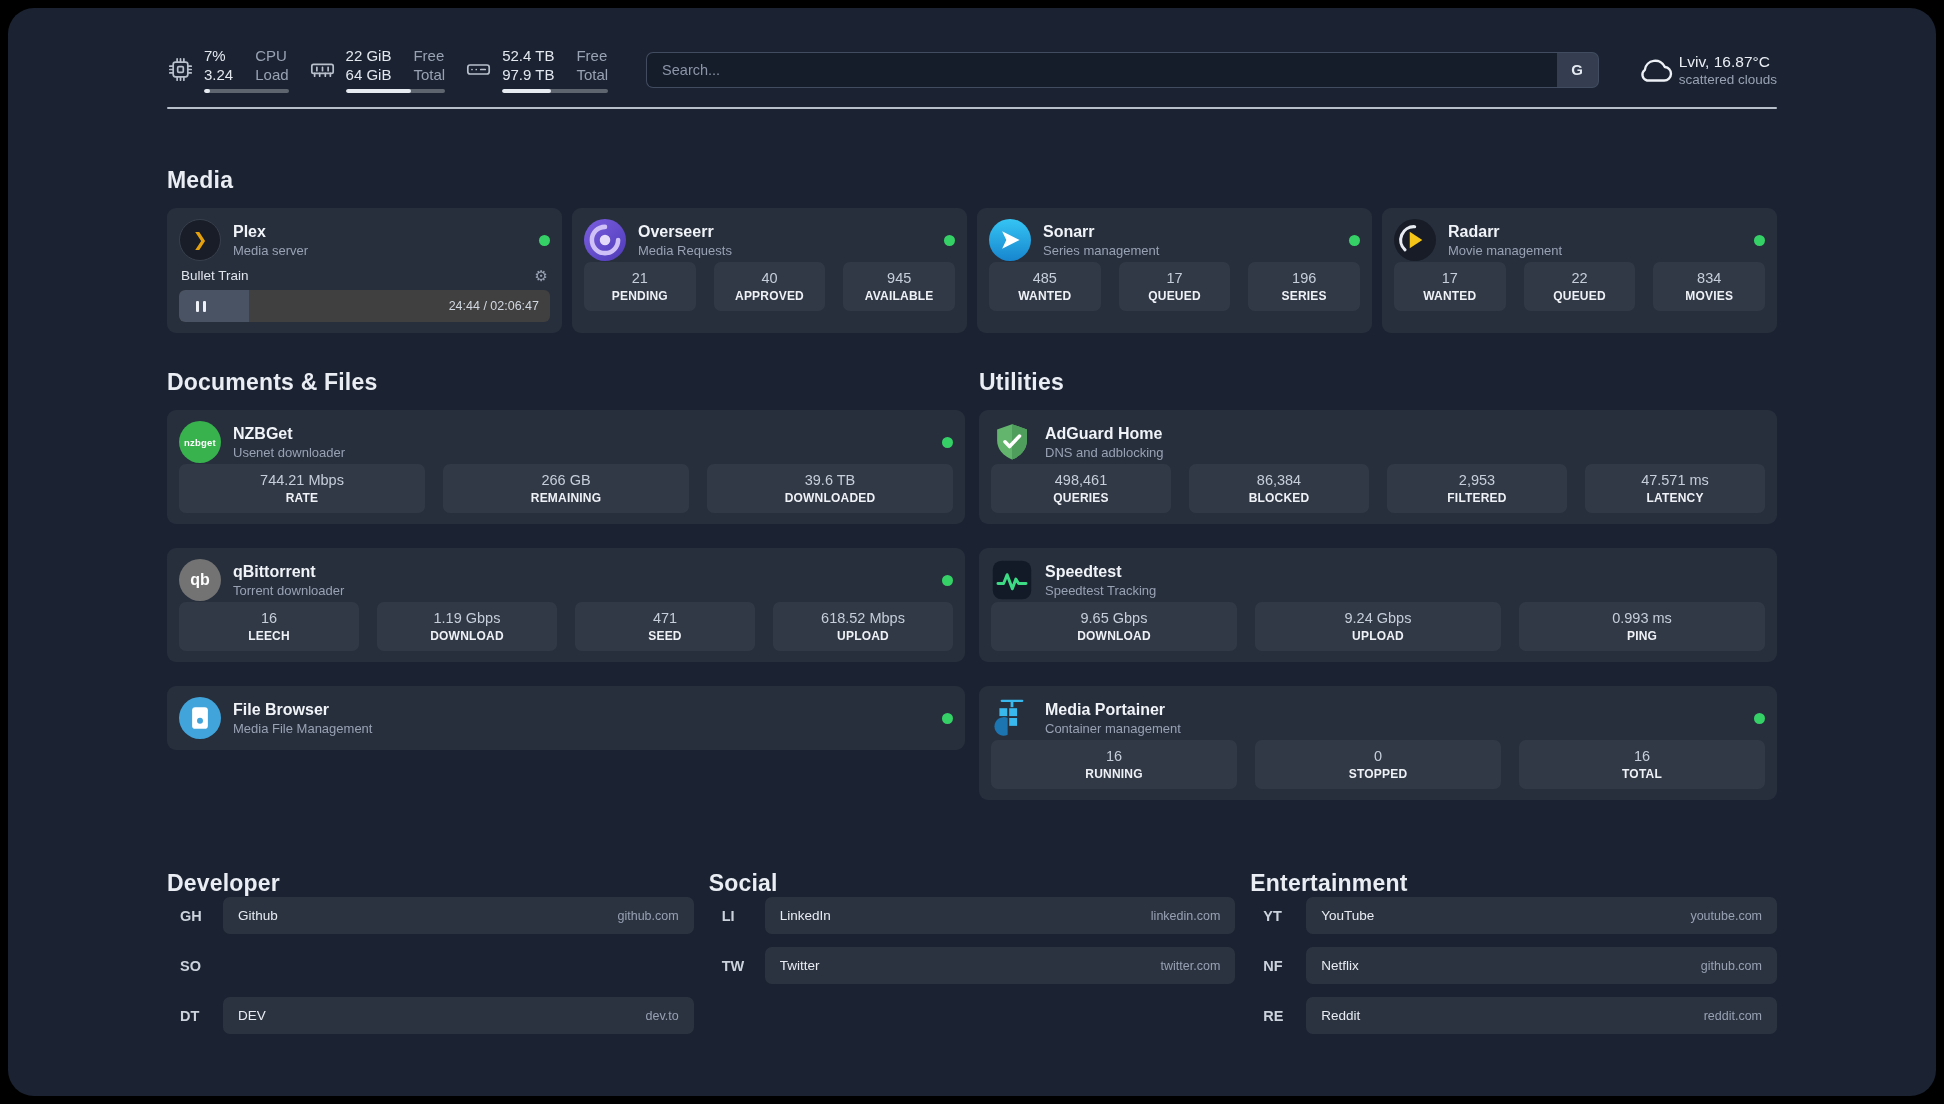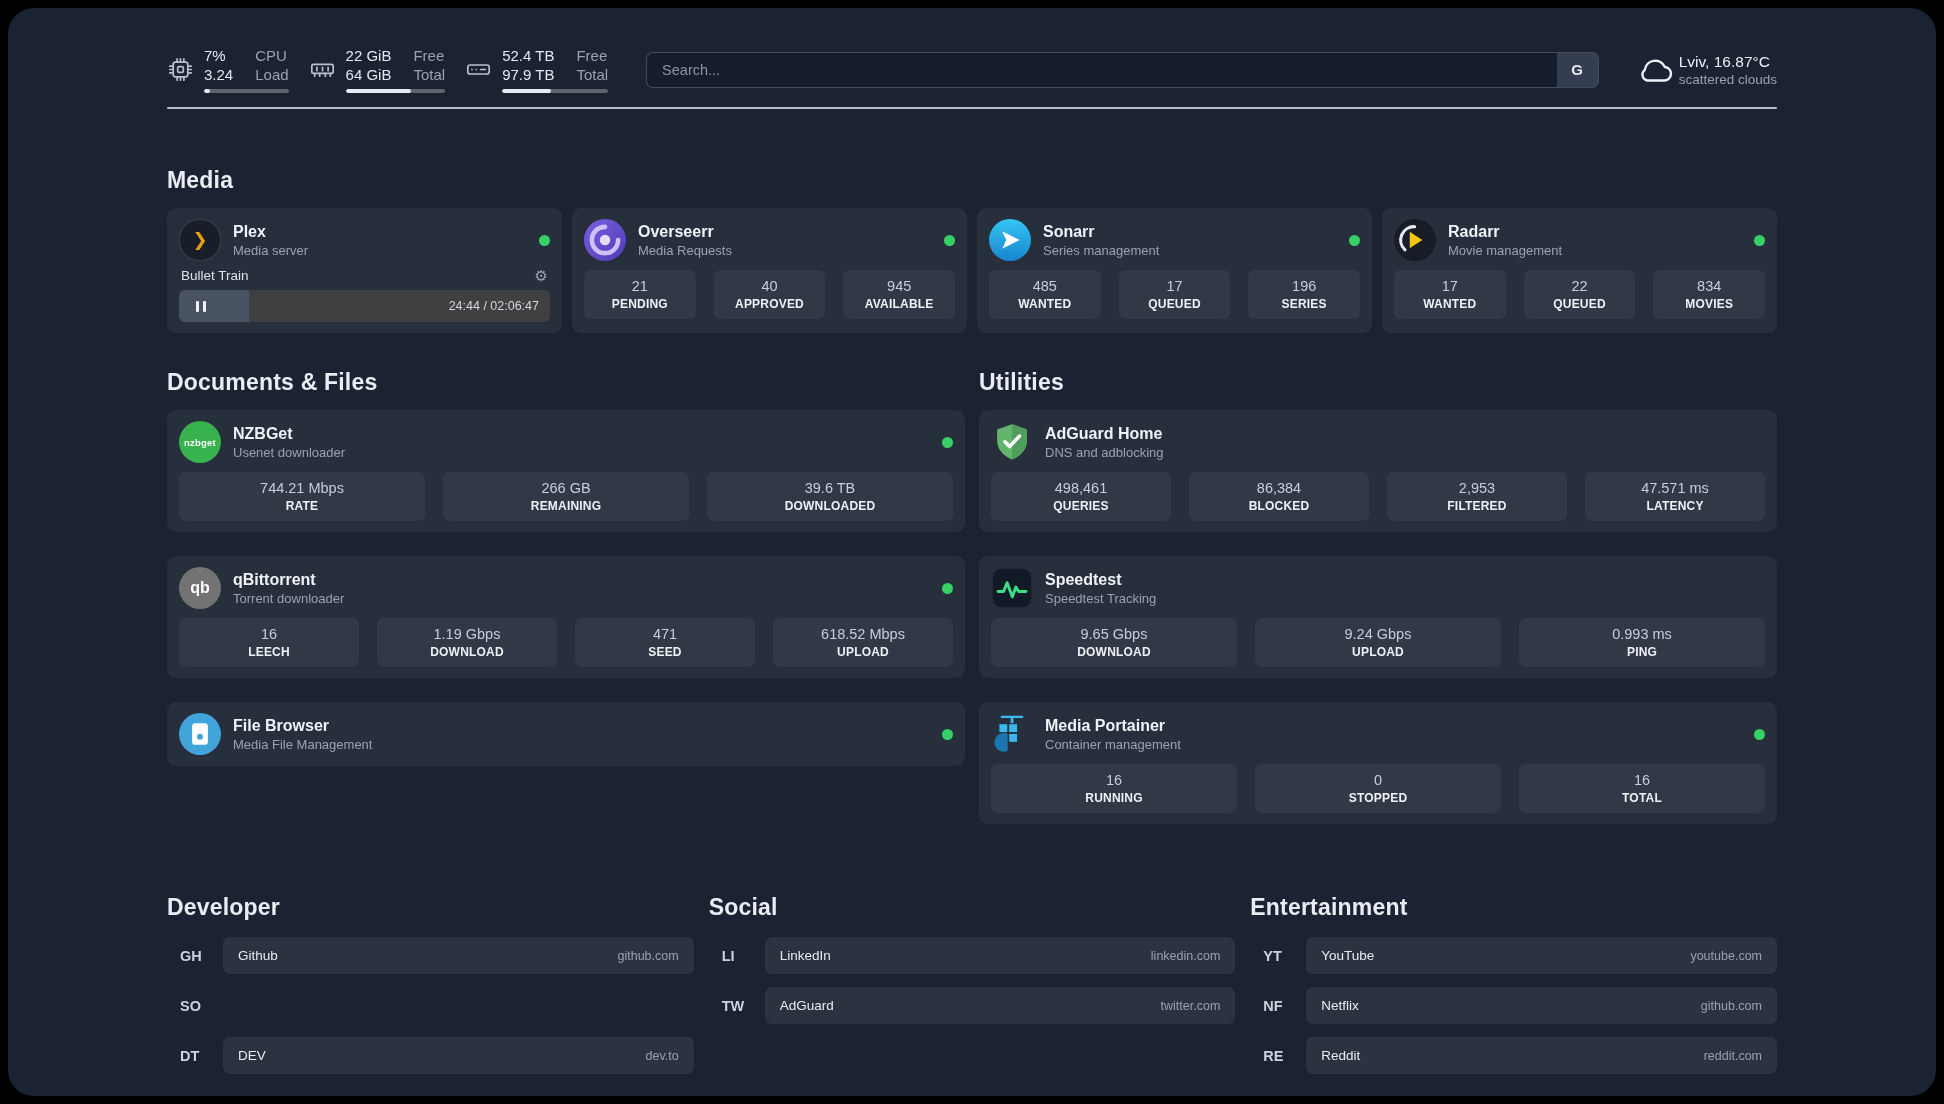--- a/index.html
+++ b/index.html
@@ -48,21 +48,21 @@
   .app-icon svg{width:42px;height:42px;display:block;}
   .icon-plex{background:#181d27;border:1px solid #39404d;color:#e5a00d;font-size:18px;font-weight:700;}
   .icon-nzbget{background:#37b24d;color:#fff;font-size:9.5px;font-weight:700;letter-spacing:.2px;}
   .icon-qb{background:#737373;color:#fff;font-size:16px;font-weight:700;}
   .icon-flat{background:transparent;border-radius:8px;}
   .svc-meta{display:flex;flex-direction:column;}
   .svc-name{font-size:16px;font-weight:600;color:#f0f3f7;}
   .svc-desc{font-size:13px;color:#98a2b3;margin-top:2px;}
   .dot{width:11px;height:11px;border-radius:50%;background:#35d167;margin-left:auto;flex:none;}
 
-  .stats{display:flex;gap:18px;margin-top:9px;}
+  .stats{display:flex;gap:18px;margin-top:1px;}
   .stat{flex:1;background:rgba(255,255,255,.05);border-radius:7px;padding:8px 4px;text-align:center;}
   .stat-value{font-size:14.5px;color:#c6cedb;}
   .stat-label{font-size:12px;font-weight:700;color:#eef1f6;margin-top:3px;letter-spacing:.2px;}
 
   
   .player{margin-top:7px;}
   .player-top{display:flex;justify-content:space-between;align-items:center;
     font-size:13.5px;color:#dfe4ec;padding:0 2px;}
   .gear{color:#98a2b3;font-size:15px;cursor:pointer;line-height:1;}
   .player-bar{margin-top:7px;height:32px;background:#404040;border-radius:6px;position:relative;
@@ -72,21 +72,21 @@
     justify-content:center;gap:4px;background:transparent;border:none;cursor:pointer;}
   .pause-btn i{width:3px;height:11px;background:#eef1f6;border-radius:1px;}
   .player-time{position:relative;margin-left:auto;padding-right:11px;font-size:12.5px;color:#d2d8e1;}
 
   
   .two-col{margin-top:36px;display:grid;grid-template-columns:1fr 1fr;gap:14px;align-items:start;}
   .col-cards{margin-top:14px;display:flex;flex-direction:column;gap:24px;}
 
   
   .bookmarks{margin-top:70px;display:grid;grid-template-columns:repeat(3,1fr);gap:15px;padding-bottom:46px;}
-  .bm-title{margin-bottom:16px;}
+  .bm-title{margin-bottom:0;}
   .bm-item{display:flex;align-items:center;height:37px;margin-bottom:13px;cursor:pointer;}
   .bm-abbr{width:56px;padding-left:13px;color:#ccd3dd;font-weight:600;font-size:14.5px;flex:none;}
   .bm-pill{flex:1;height:100%;background:rgba(255,255,255,.075);border-radius:7px;display:flex;
     align-items:center;justify-content:space-between;padding:17px 15px;}
   .bm-name{font-size:13.5px;color:#e8ecf2;}
   .bm-url{font-size:12.5px;color:#97a1b2;}
 </style>
 </head>
 <body>
 
@@ -532,21 +532,21 @@
       <div class="bm-item">
         <span class="bm-abbr">LI</span>
         <span class="bm-pill">
           <span class="bm-name">LinkedIn</span>
           <span class="bm-url">linkedin.com</span>
         </span>
       </div>
       <div class="bm-item">
         <span class="bm-abbr">TW</span>
         <span class="bm-pill">
-          <span class="bm-name">AdGuard</span>
+          <span class="bm-name">Twitter</span>
           <span class="bm-url">twitter.com</span>
         </span>
       </div>
     </section>
 
     <section>
       <h2 class="section-title bm-title">Entertainment</h2>
       <div class="bm-item">
         <span class="bm-abbr">YT</span>
         <span class="bm-pill">

